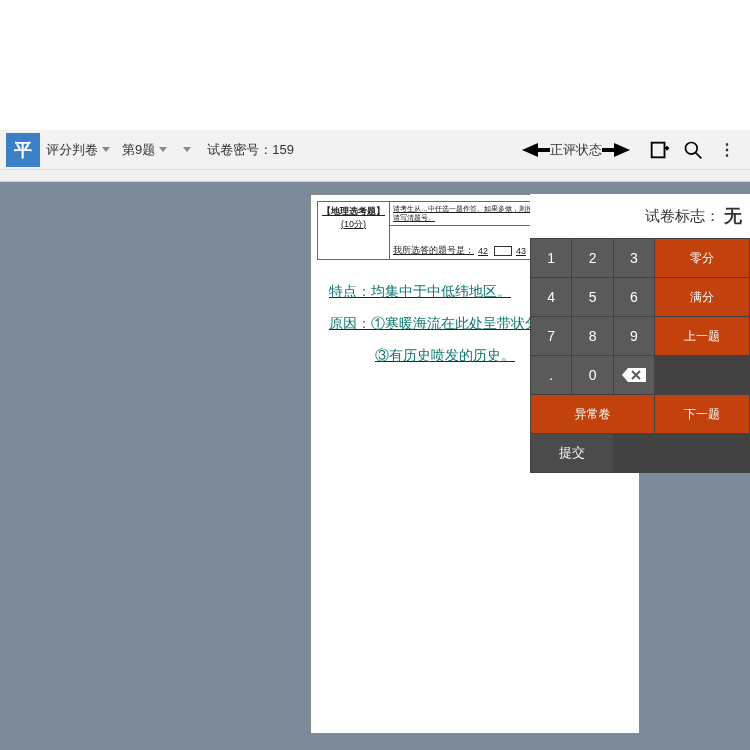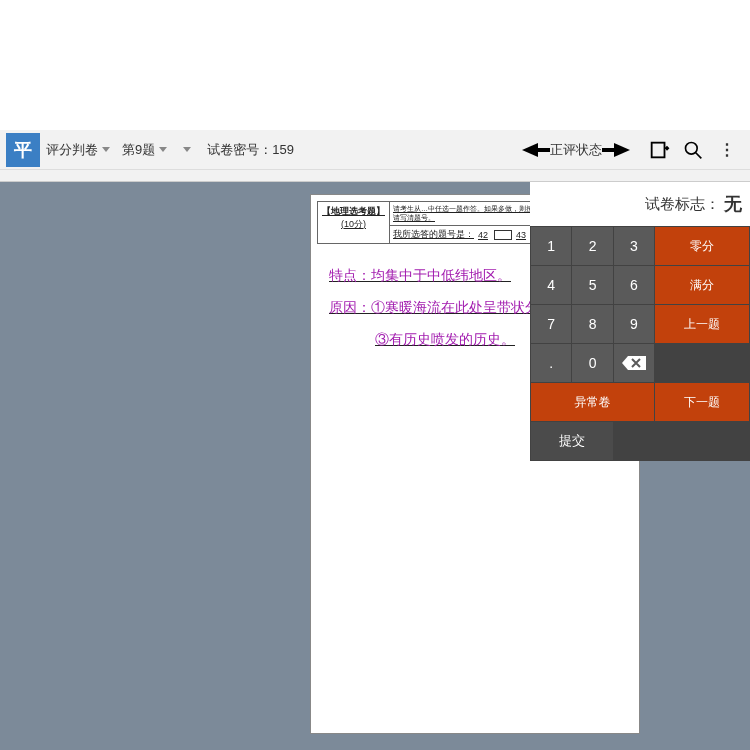--- a/index.html
+++ b/index.html
@@ -85,21 +85,21 @@
     display: flex;
     font-size: 9px;
   }
   .ph-left {
     width: 72px;
     border-right: 1px solid #666;
     padding: 3px 2px;
     text-align: center;
     line-height: 1.4;
   }
-  .ph-right { flex: 1; display: flex; flex-direction: column; }
+  .ph-right { flex: 1; display: flex; flex-direction: column; gap: 16px; }
   .ph-row1 {
     border-bottom: 1px solid #666;
     padding: 2px 3px;
     font-size: 7px;
     line-height: 1.3;
     height: 24px;
     overflow: hidden;
   }
   .ph-row2 {
     padding: 2px 3px;
@@ -113,28 +113,28 @@
     border: 1px solid #333;
     margin-left: 2px;
     vertical-align: middle;
   }
   .qbox.filled { background: #333; }
   .handwriting {
     font-family: "KaiTi", "STKaiti", cursive;
     font-size: 14px;
     padding: 18px 12px 0 12px;
     line-height: 2;
-    color: #a21caf;
+    color: #0f766e;
   }
   .hw-line { margin-bottom: 4px; }
   .hw-indent { padding-left: 46px; }
   .right-panel {
     position: absolute;
     right: 0;
-    top: 182px;
+    top: 194px;
     width: 220px;
     color: #333;
   }
   .mark-row {
     background: #fff;
     padding: 10px 8px;
     font-size: 15px;
     display: flex;
     align-items: center;
     justify-content: flex-end;

